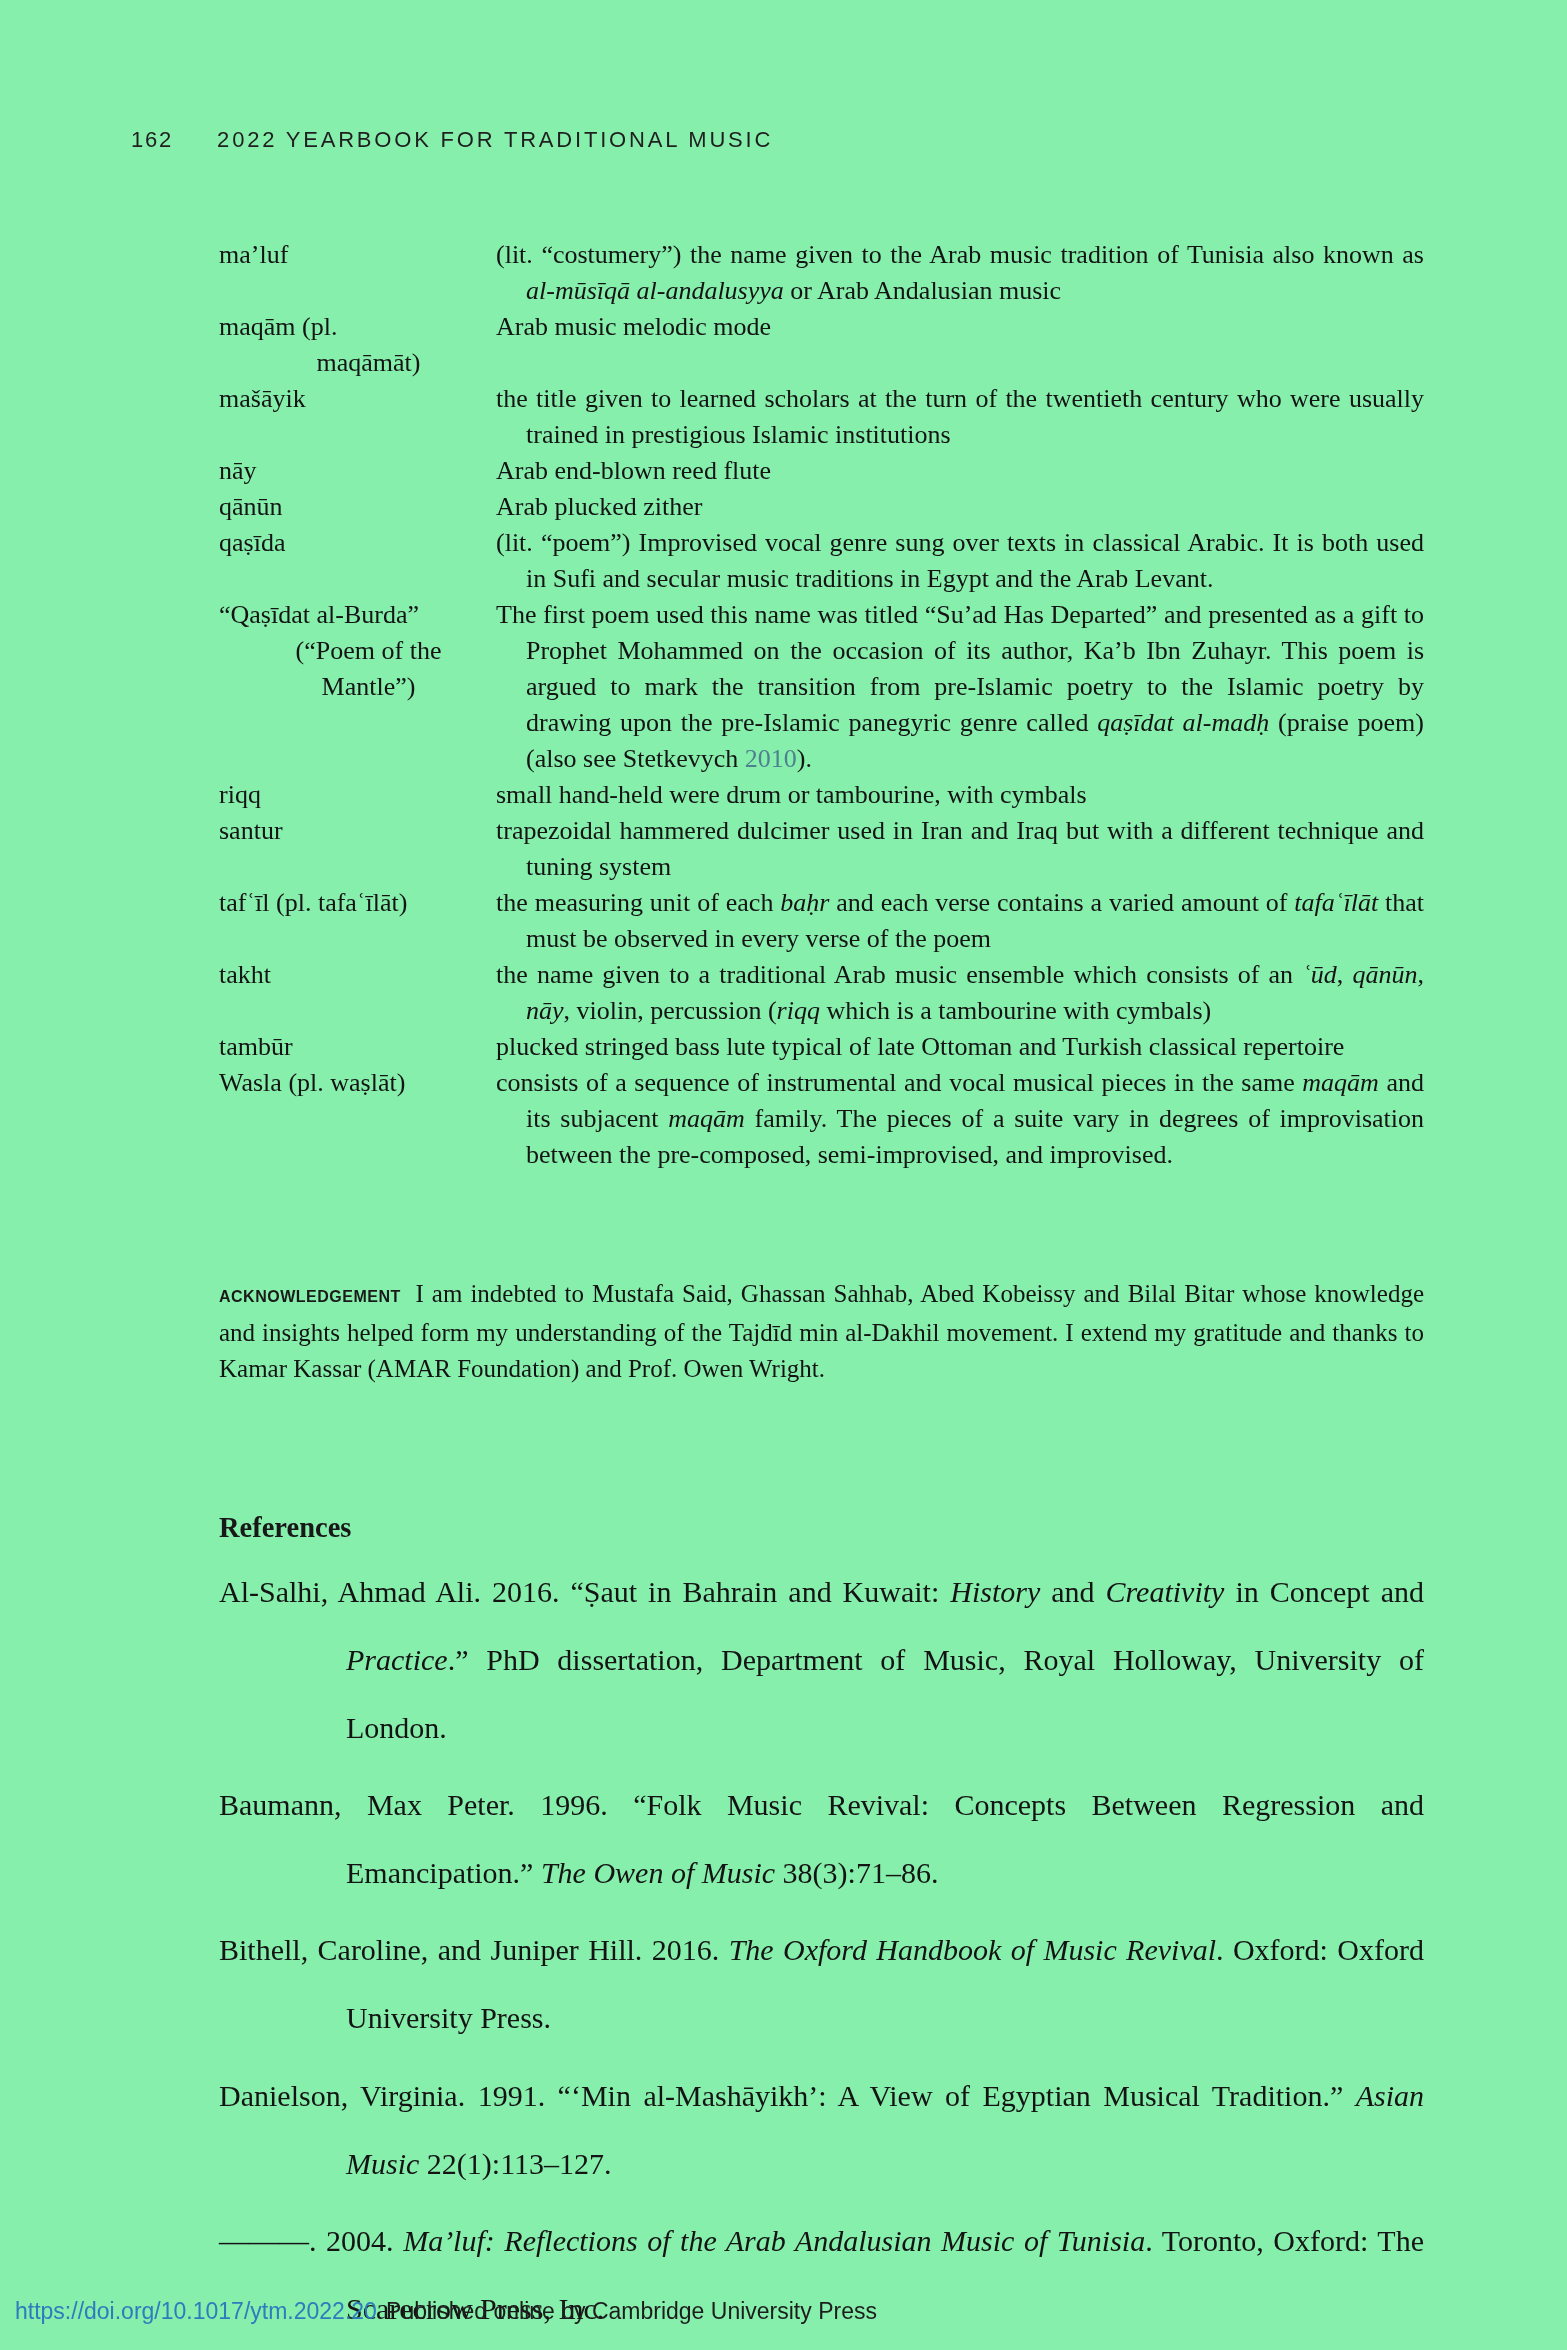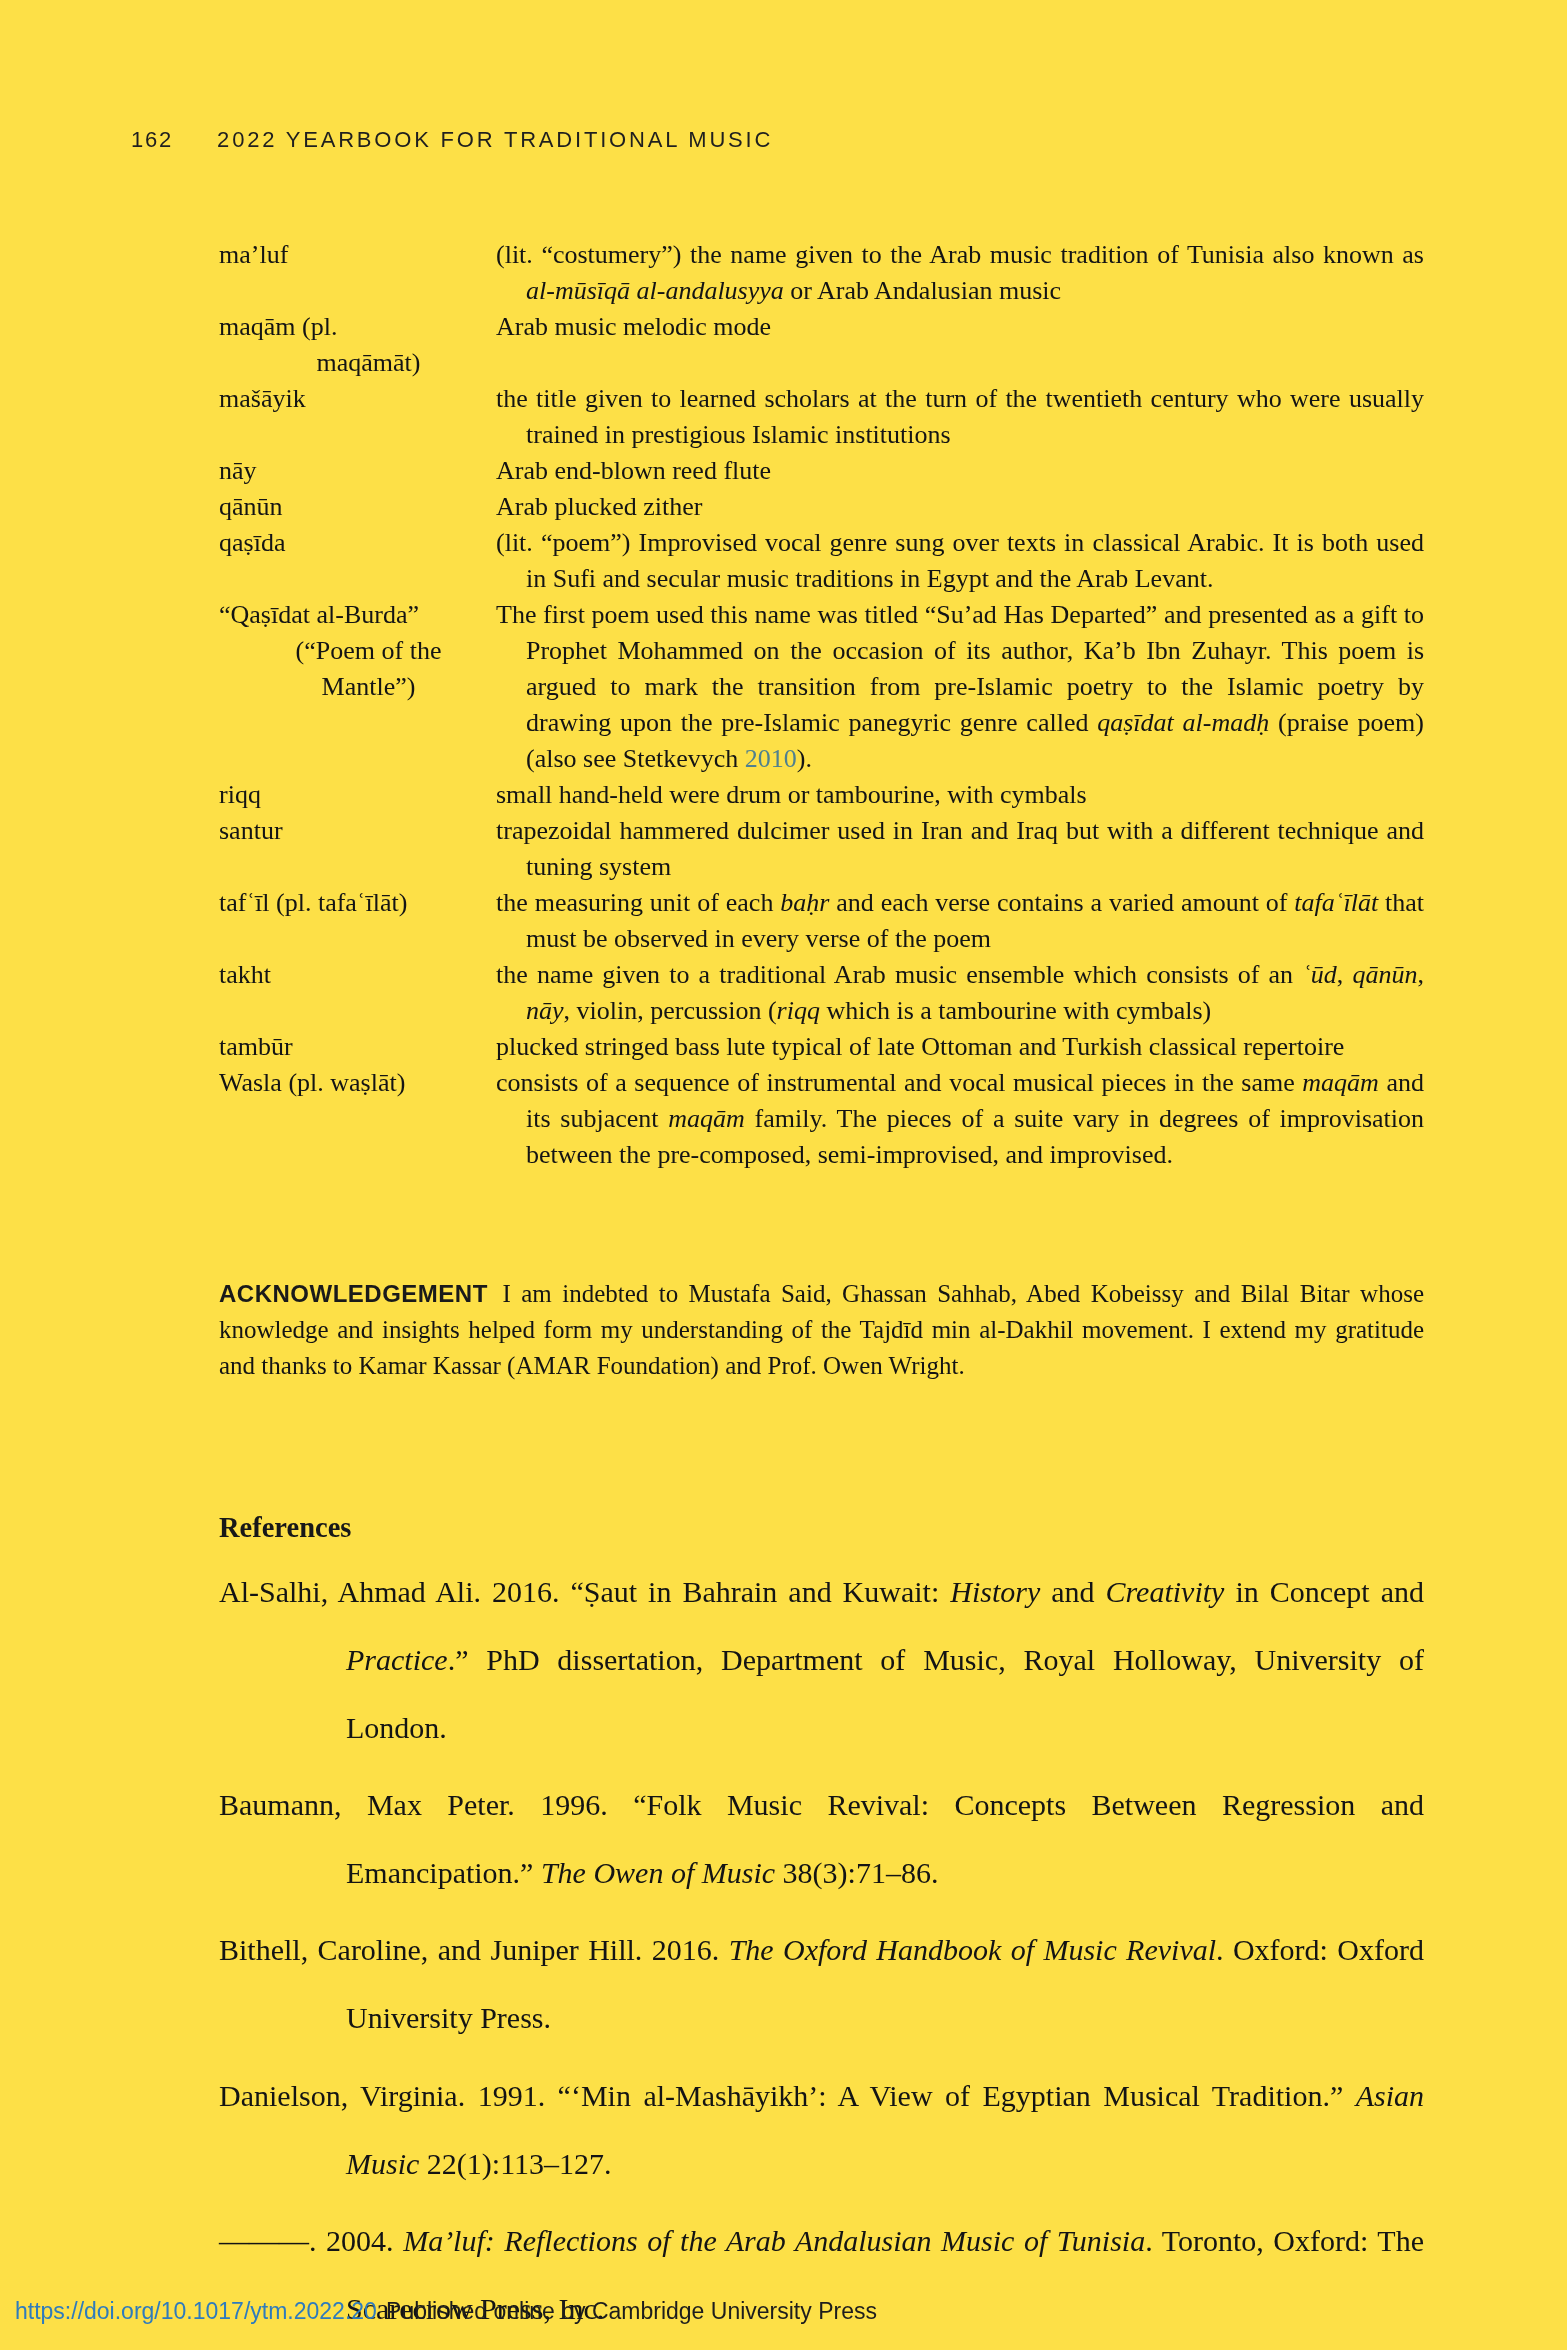--- a/index.html
+++ b/index.html
@@ -1,18 +1,18 @@
 <!DOCTYPE html>
 <html style="--teal: #4f808f; --blue: #2e7bbd;font-size:14.7px"><head>
 <meta charset="utf-8">
 <style>
   * { margin:0; padding:0; box-sizing:border-box; }
   html,body { background:#ffffff; }
   .page {
-    position:relative; width:1568px; height:2351px; background:#fde047;
+    position:relative; width:1568px; height:2351px; background:#86efac;
     font-family:"Liberation Serif","DejaVu Serif",serif; color:#141414; overflow:hidden;
   }
   .running-head {
     position:absolute; top:127px; left:131px;
     font-family:"Liberation Sans","DejaVu Sans",sans-serif;
     font-size:22px; letter-spacing:2.8px; color:#1f1f1f; white-space:nowrap;
   }
   .running-head .pagenum { margin-right:44px; letter-spacing:1.8px; }
 
   .glossary { position:absolute; top:237px; left:219px; width:1205px;
@@ -23,21 +23,21 @@
   .g-term .tl.cont { margin-left:22px;text-align:center; }
   .g-def { flex:1; text-align:justify; padding-left:30px; text-indent:-30px; }
   .g-def i, .ref-entry i { font-style:italic; }
 
   .cite-link { color:var(--teal,#4f808f); text-decoration:none; cursor:pointer; }
 
   .ack { position:absolute; top:1276px; left:219px; width:1205px;
     font-size:25px; line-height:36px; text-align:justify; }
   .ack-head {
     font-family:"Liberation Sans","DejaVu Sans",sans-serif; font-weight:bold;
-    font-size:24px; letter-spacing:0.5px; margin-right:14.7px; color:#1a1a1a;
+    font-size:16px; letter-spacing:0.5px; margin-right:14.7px; color:#1a1a1a;
   }
 
   .refs { position:absolute; top:1508px; left:219px; width:1205px; }
   .refs-heading { font-size:28.5px; font-weight:bold; line-height:39px; margin-bottom:11px; color:#181818; }
   .ref-entry { font-size:30px; line-height:68px; text-align:justify;
     padding-left:127px; text-indent:-127px; margin-bottom:9.2px; }
 
   .footer { position:absolute; top:2298px; left:15px;
     font-family:"Liberation Sans","DejaVu Sans",sans-serif; font-size:23px; color:#1d1d1d; white-space:nowrap; }
   .doi { color:var(--blue,#2e7bbd); text-decoration:none; cursor:pointer; margin-right:9.2px; }

